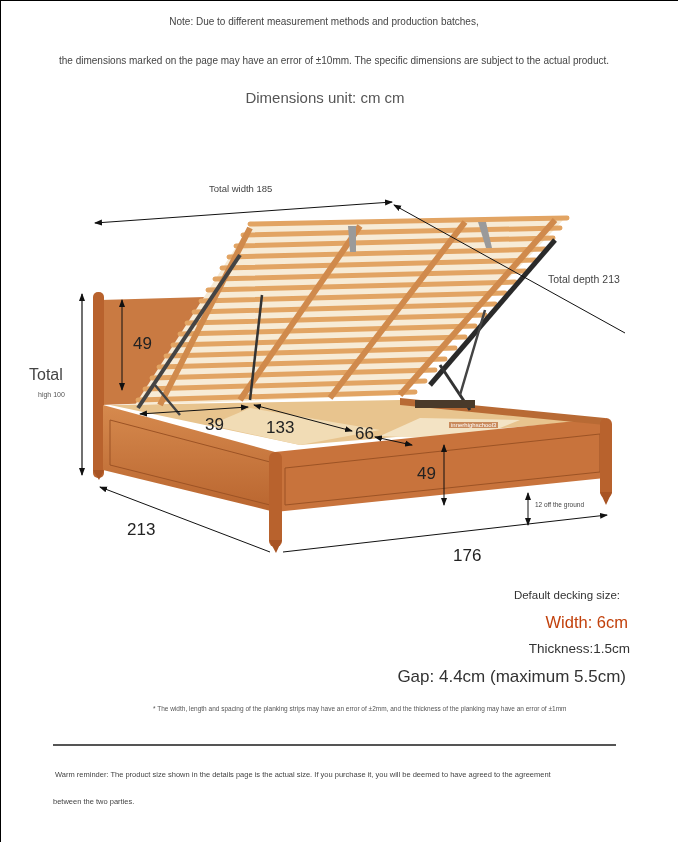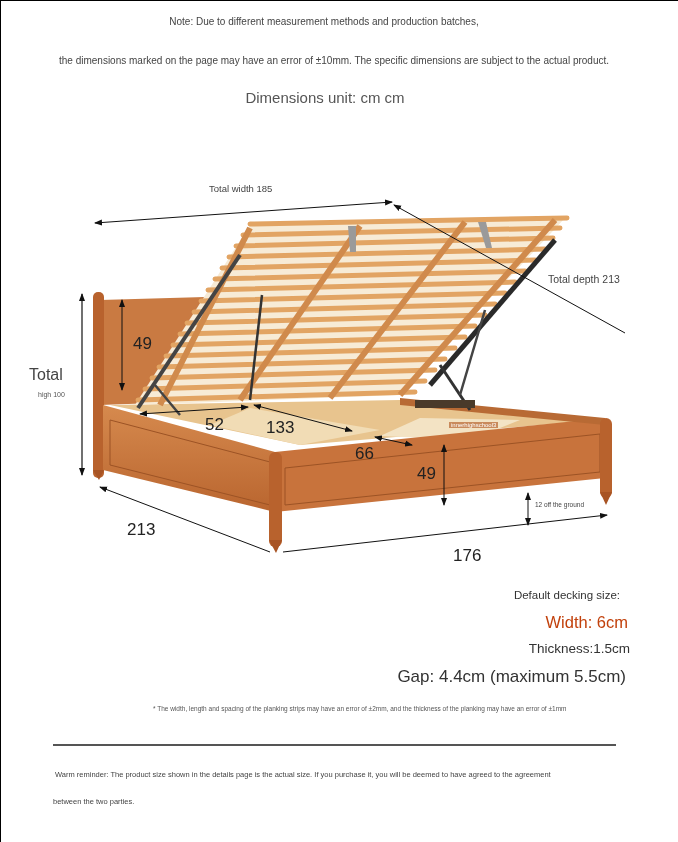--- a/index.html
+++ b/index.html
@@ -124,23 +124,23 @@
     <line x1="528" y1="493" x2="528" y2="525" stroke="#111" stroke-width="1" marker-start="url(#ahs)" marker-end="url(#ah)"></line>
     <line x1="100" y1="487" x2="270" y2="552" stroke="#111" stroke-width="1" marker-start="url(#ahs)"></line>
     <line x1="283" y1="552" x2="607" y2="515" stroke="#111" stroke-width="1" marker-end="url(#ah)"></line>
   </svg>
 
   <div class="abs lbl-sm" style="left:209px; top:13px;">Total width 185</div>
   <div class="abs lbl-sm" style="left:548px; top:103px; font-size:10.5px;text-align:right;">Total depth 213</div>
   <div class="abs" style="left:29px; top:196px; font-size:16px; color:#444;">Total</div>
   <div class="abs" style="left:38px; top:221px; font-size:7px; color:#555;">high 100</div>
   <div class="abs lbl-md" style="left:133px; top:164px;">49</div>
-  <div class="abs lbl-md" style="left:205px; top:245px;">52</div>
+  <div class="abs lbl-md" style="left:205px; top:245px;">39</div>
   <div class="abs lbl-md" style="left:266px; top:248px;">133</div>
-  <div class="abs lbl-md" style="left:355px; top:274px;">66</div>
+  <div class="abs lbl-md" style="left:355px; top:254px;">66</div>
   <div class="abs" style="left:449px; top:252px; font-size:6px; color:#fff; background:#c98a5c; padding:0 2px;">innerhighschool3</div>
   <div class="abs lbl-md" style="left:417px; top:294px;">49</div>
   <div class="abs" style="left:535px; top:331px; font-size:6.5px; color:#444;">12 off the ground</div>
   <div class="abs lbl-big" style="left:127px; top:350px;">213</div>
   <div class="abs lbl-big" style="left:453px; top:376px;">176</div>
 </div>
 
 <div class="abs spec-head">Default decking size:</div>
 <div class="abs spec-width">Width: 6cm</div>
 <div class="abs spec-thick">Thickness:1.5cm</div>

